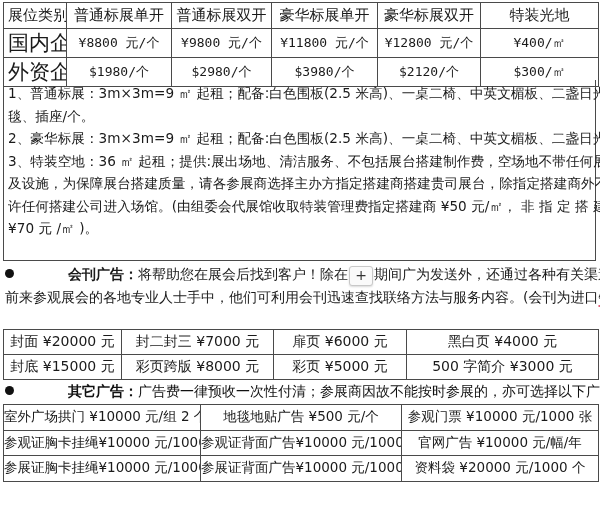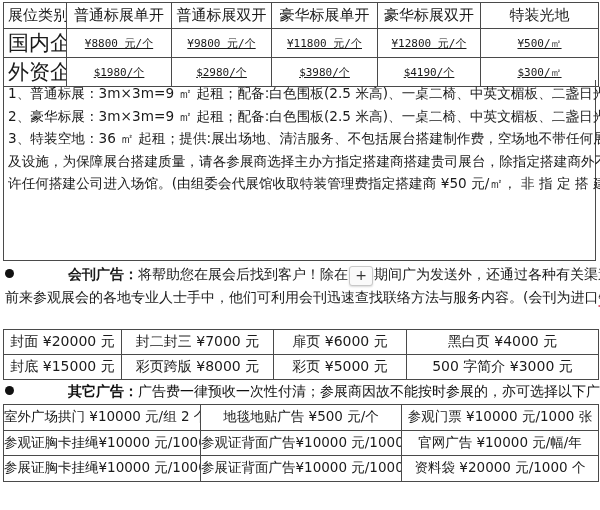--- a/index.html
+++ b/index.html
@@ -17,21 +17,21 @@
     padding: 0;
     font-size: 14px;
     white-space: nowrap;
     overflow: hidden;
     color: #1a1a1a;
   }
   #booth-table { left: 3px; top: 2px; width: 595px; }
   #booth-table tr { height: 26px; }
   #booth-table td.label { text-align: left; padding-left: 4px; font-size: 21px; }
   #booth-table td.hdr { font-size: 15px; }
-  .mono { font-family: "DejaVu Sans Mono", "Liberation Mono", monospace; font-size: 11px; text-decoration: underline; }
+  .mono { font-family: "DejaVu Sans Mono", "Liberation Mono", monospace; font-size: 13px; }
 
   #notes-box {
     left: 3px; top: 80px; width: 593px; height: 181px;
     border: 1px solid #4a4a4a; border-top: none;
     font-size: 13.6px; line-height: 22.5px;
     padding: 2px 0 0 4px; box-sizing: border-box;
     color: #1a1a1a;
   }
   .note-line { white-space: nowrap; letter-spacing: 0.05px; }
 
@@ -78,39 +78,41 @@
     <td class="hdr">豪华标展单开</td>
     <td class="hdr">豪华标展双开</td>
     <td class="hdr">特装光地</td>
   </tr>
   <tr>
     <td class="label">国内企业</td>
     <td class="mono">¥8800 元/个</td>
     <td class="mono">¥9800 元/个</td>
     <td class="mono">¥11800 元/个</td>
     <td class="mono">¥12800 元/个</td>
-    <td class="mono">¥500/㎡</td>
+    <td class="mono">¥400/㎡</td>
   </tr>
   <tr>
     <td class="label">外资企业</td>
     <td class="mono">$1980/个</td>
     <td class="mono">$2980/个</td>
     <td class="mono">$3980/个</td>
-    <td class="mono">$4190/个</td>
+    <td class="mono">$2120/个</td>
     <td class="mono">$300/㎡</td>
   </tr>
 </tbody>
   </table>
 
 <div id="notes-box" class="abs">
   <div class="note-line">1、普通标展：3m×3m=9 ㎡ 起租；配备:白色围板(2.5 米高)、一桌二椅、中英文楣板、二盏日光灯、地</div>
+  <div class="note-line">毯、插座/个。</div>
   <div class="note-line">2、豪华标展：3m×3m=9 ㎡ 起租；配备:白色围板(2.5 米高)、一桌二椅、中英文楣板、二盏日光灯、地</div>
   <div class="note-line">3、特装空地：36 ㎡ 起租；提供:展出场地、清洁服务、不包括展台搭建制作费，空场地不带任何展架</div>
   <div class="note-line">及设施，为保障展台搭建质量，请各参展商选择主办方指定搭建商搭建贵司展台，除指定搭建商外不允</div>
   <div class="note-line">许任何搭建公司进入场馆。(由组委会代展馆收取特装管理费指定搭建商 ¥50 元/㎡， 非 指 定 搭 建 商</div>
+  <div class="note-line">¥70 元 /㎡ )。</div>
 </div>
 
 <div id="mag-section" class="abs">
   <div style="white-space:nowrap">
     <span class="bullet"></span><span class="section-title">会刊广告：</span><span>将帮助您在展会后找到客户！除在</span><span class="plus-btn">+</span><span>期间广为发送外，还通过各种有关渠道发送给未能</span>
   </div>
   <div style="white-space:nowrap"><span>前来参观展会的各地专业人士手中，他们可利用会刊迅速查找联络方法与服务内容。(会刊为进口</span><span class="spell">铜板纸</span></div>
 </div>
 
 <table id="mag-table">

